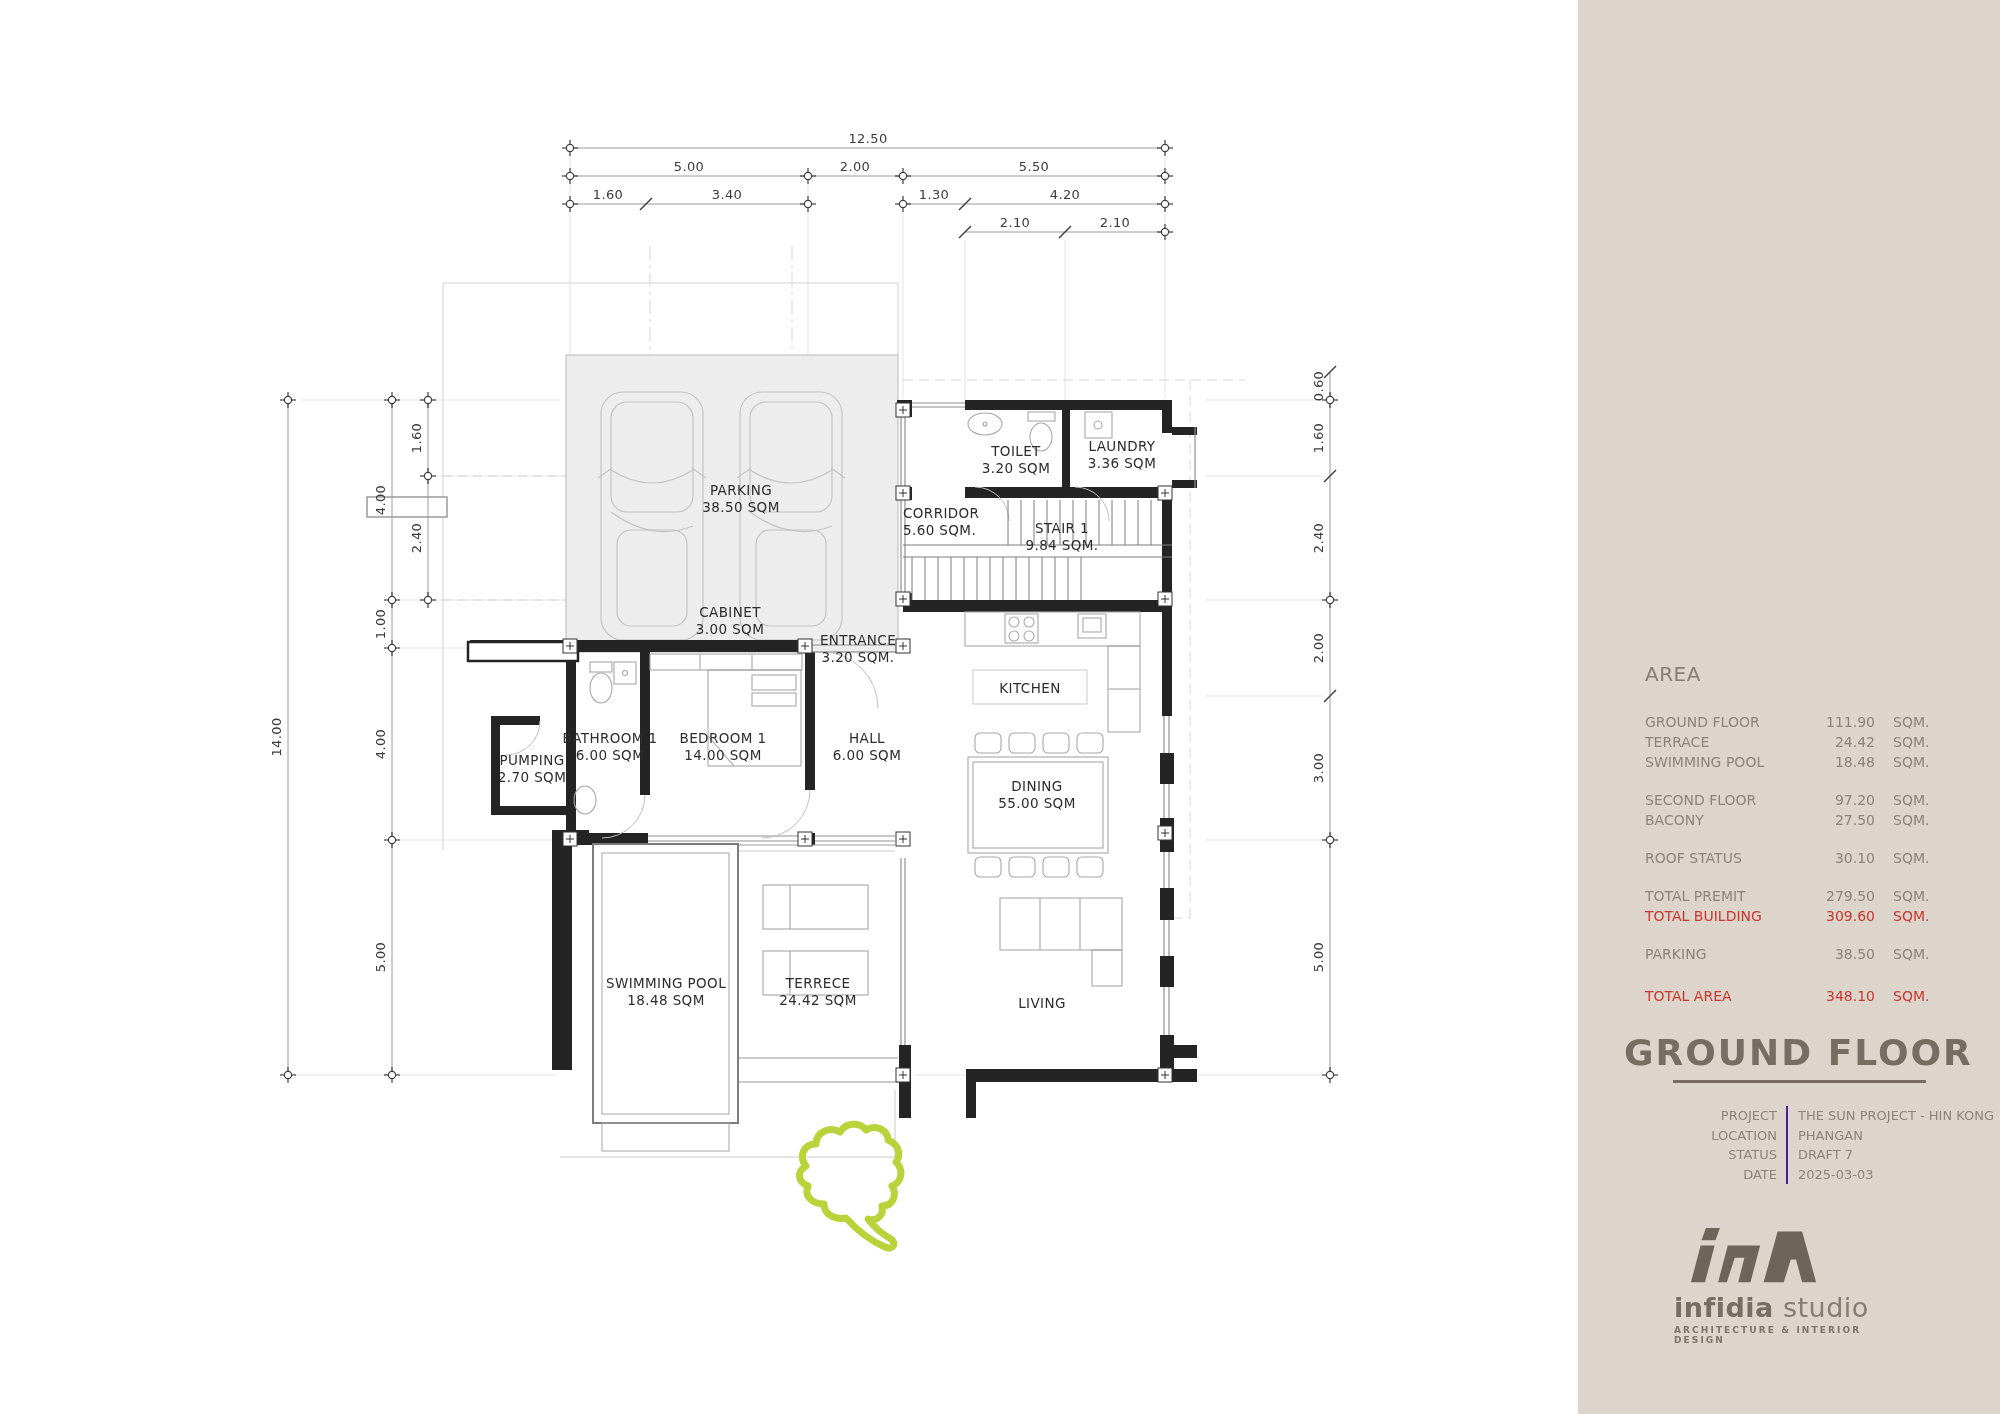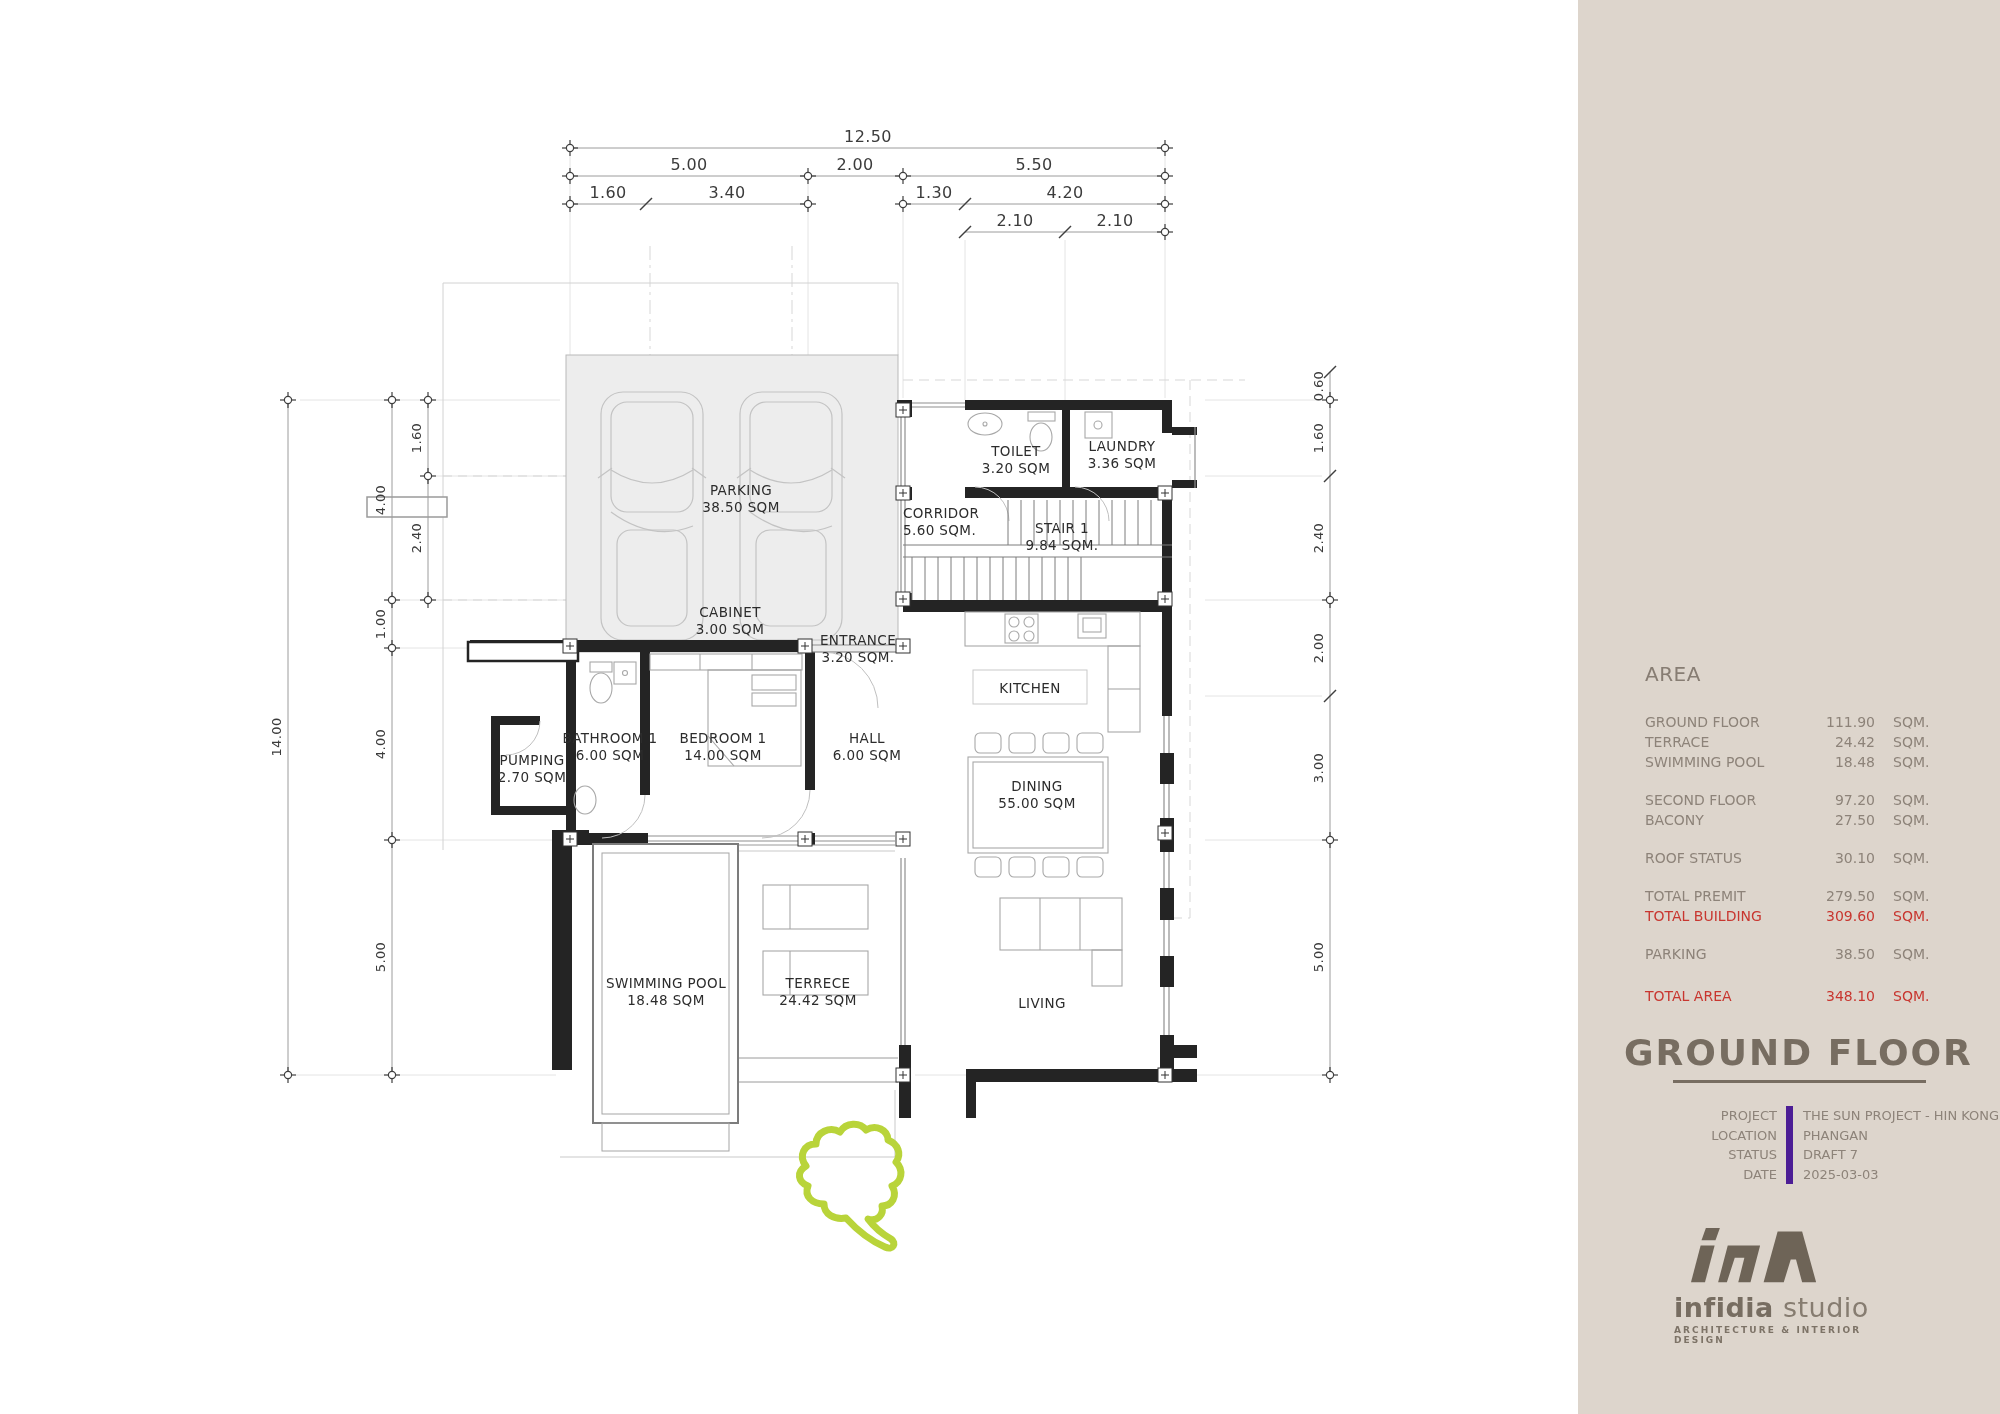--- a/index.html
+++ b/index.html
@@ -1,21 +1,21 @@
 <!DOCTYPE html>
 <html><head>
 <meta charset="utf-8">
 <style>
   html,body{margin:0;padding:0;background:#fff;}
   .canvas{position:relative;width:2000px;height:1414px;background:#ffffff;overflow:hidden;
           font-family:"DejaVu Sans",sans-serif;}
   
   .plan{position:absolute;left:0;top:0;width:1578px;height:1414px;}
   .plan svg{position:absolute;left:0;top:0;}
-  .dimh{position:absolute;transform:translate(-50%,-100%);font-size:16px;color:#3b3b3b;
+  .dimh{position:absolute;transform:translate(-50%,-100%);font-size:13px;color:#3b3b3b;
         letter-spacing:.4px;white-space:nowrap;}
   .dimv{position:absolute;transform:translate(-50%,-50%) rotate(-90deg);font-size:13px;color:#3b3b3b;
         letter-spacing:.4px;white-space:nowrap;}
   .rlabel{position:absolute;transform:translateX(-50%);text-align:center;font-size:13.5px;
           color:#2c2c2c;line-height:17px;letter-spacing:.4px;white-space:nowrap;}
   .rlabel.leftal{transform:none;text-align:left;}
   
   .sidebar{position:absolute;right:0;top:0;width:422px;height:1414px;background:#ddd5cc;color:#8d8379;}
   .area-title{position:absolute;left:67px;top:662px;font-size:20px;letter-spacing:.5px;color:#877d73;}
   .area-table{position:absolute;left:67px;top:712px;width:300px;font-size:14px;}
@@ -25,21 +25,21 @@
   .arow .unit{width:52px;padding-left:18px;}
   .arow.red{color:#c8362f;}
   .agap{height:18px;}
   .agap2{height:22px;}
   .gf-title{position:absolute;left:46px;top:1032px;width:350px;font-size:36px;font-weight:bold;
             letter-spacing:2px;color:#776d61;white-space:nowrap;}
   .gf-rule{position:absolute;left:95px;top:1080px;width:253px;height:3px;background:#776d61;}
   .tblock{position:absolute;left:0px;top:1106px;width:422px;font-size:13px;line-height:19.5px;}
   .trow{display:flex;padding-left:44px;}
   .trow .tlab{width:155px;text-align:right;padding-right:9px;color:#8d8379;}
-  .trow .tval{border-left:7px solid #4c1d95;padding-left:10px;color:#8d8379;}
+  .trow .tval{border-left:2px solid #4c1d95;padding-left:10px;color:#8d8379;}
   .logo{position:absolute;left:96px;top:1228px;width:240px;text-align:left;color:#776d61;}
   .logo-text{margin-top:4px;font-size:27px;letter-spacing:.5px;}
   .logo-text .b{font-weight:bold;}
   .logo-text .l{font-weight:normal;opacity:.85;}
   .logo-tag{margin-top:2px;font-size:9px;font-weight:bold;letter-spacing:2.1px;color:#7d7367;}
 </style>
 </head>
 <body>
 
 <div class="canvas">

